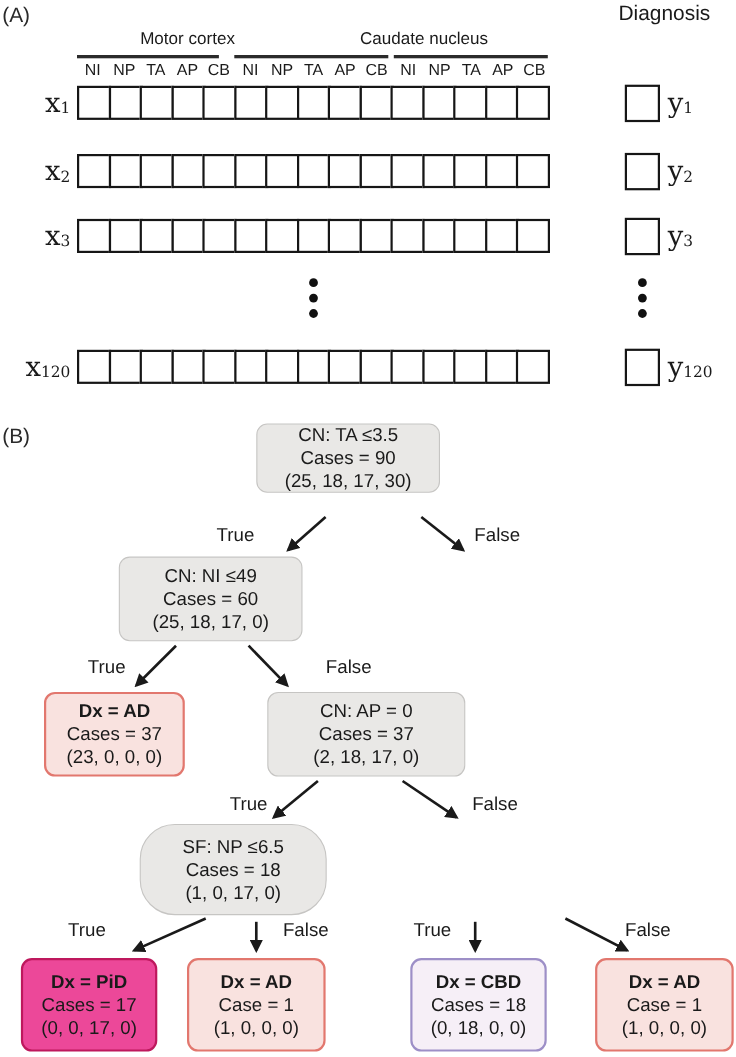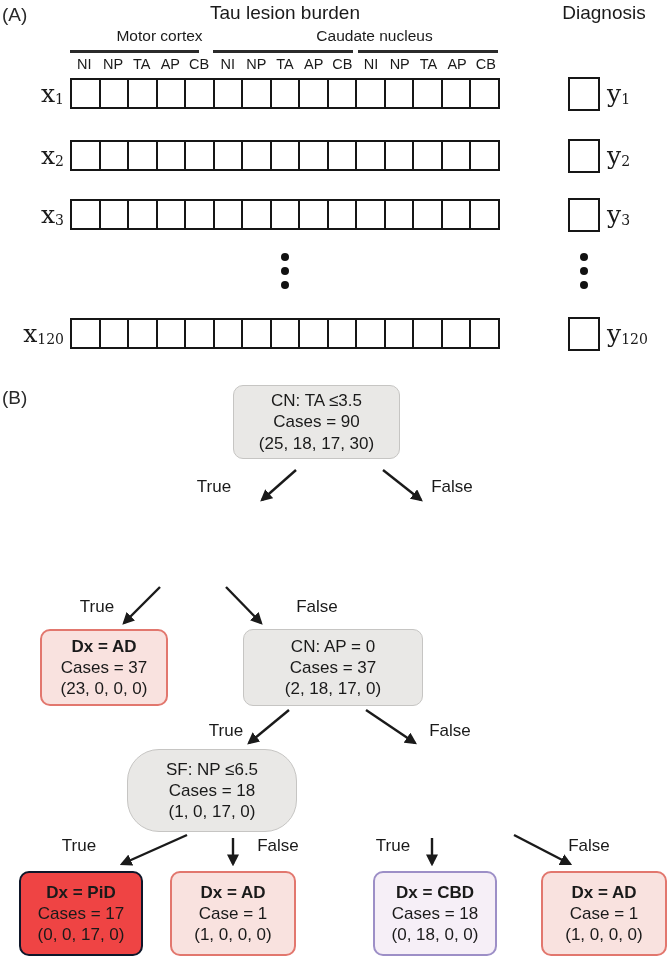--- a/index.html
+++ b/index.html
@@ -5,21 +5,21 @@
   html,body{margin:0;padding:0;background:#ffffff;}
   body{font-family:"Liberation Sans",sans-serif;color:#1a1a1a;}
   #stage{position:relative;width:669px;height:961px;background:#ffffff;overflow:hidden;}
 
   
   .panel-label{position:absolute;font-size:19px;color:#2a2a2a;}
   #pa-label{left:2px;top:4px;}
   #pb-label{left:2px;top:387px;}
   #title-tau{position:absolute;left:70px;top:2px;width:430px;text-align:center;font-size:19px;}
   #title-dx{position:absolute;left:540px;top:2px;width:128px;text-align:center;font-size:19px;}
-  #region-row{position:absolute;left:52px;top:27px;width:430px;display:flex;align-items:center;}
+  #region-row{position:absolute;left:63px;top:27px;width:430px;display:flex;align-items:center;}
   .region{flex:1;text-align:center;font-size:15.5px;white-space:nowrap;}
   .underline{position:absolute;top:50px;height:2.5px;background:#2b2b2b;}
   #ul-1{left:70px;width:129px;}
   #ul-2{left:213px;width:140px;}
   #ul-3{left:358px;width:140px;}
   #col-row{position:absolute;left:70px;top:56px;width:430px;display:flex;}
   .col-label{flex:1;text-align:center;font-size:14.5px;}
 
   .mrow{position:absolute;left:0;width:669px;height:34px;}
   #row-1{top:78px;} #row-2{top:140px;} #row-3{top:199px;} #row-4{top:318px;}
@@ -39,24 +39,24 @@
 
   
   #tree-svg{position:absolute;left:0;top:0;width:669px;height:961px;pointer-events:none;}
   #tree-svg line{stroke:#1a1a1a;stroke-width:2.4;}
   .node{position:absolute;box-sizing:border-box;border-radius:10px;display:flex;
     flex-direction:column;align-items:center;justify-content:center;
     font-size:17px;line-height:1.24;color:#1a1a1a;text-align:center;}
   .gray{background:#E9E8E6;border:1.5px solid #C6C5C3;}
   .psp{background:#F3DF97;border:2px solid #E0A33E;}
   .ad{background:#F9E2DF;border:2px solid #E2776E;}
-  .pid{background:#ef4444;border:2px solid #0f172a;justify-content:center;}
+  .pid{background:#ec4899;border:2px solid #be185d;justify-content:center;}
   .cbd{background:#F6EFF7;border:2px solid #9D8FC7;}
   .leaf .l1{font-weight:700;}
-  #nd-root{left:233px;top:385px;width:167px;height:74px;align-items:center;}
+  #nd-root{left:233px;top:385px;width:167px;height:63px;align-items:center;}
   #nd-n2l {left:108px;top:506px;width:167px;height:77px;}
   #nd-psp {left:363px;top:506px;width:131px;height:79px;}
   #nd-ad1 {left:40px; top:629px;width:128px;height:77px;}
   #nd-cnap{left:243px;top:629px;width:180px;height:77px;}
   #nd-sf  {left:127px;top:749px;width:170px;height:83px;border-radius:32px;}
   #nd-mc  {left:377px;top:749px;width:168px;height:83px;}
   #nd-pid {left:19px; top:871px;width:124px;height:85px;}
   #nd-ad2 {left:170px;top:871px;width:126px;height:85px;}
   #nd-cbd {left:373px;top:871px;width:124px;height:85px;}
   #nd-ad3 {left:541px;top:871px;width:126px;height:85px;}
@@ -66,21 +66,20 @@
   #el-3t{left:226px;top:721px;} #el-3f{left:450px;top:721px;}
   #el-4t{left:79px; top:836px;} #el-4f{left:278px;top:836px;}
   #el-5t{left:393px;top:836px;} #el-5f{left:589px;top:836px;}
 </style>
 </head>
 <body>
 
 <div id="stage">
 
   <div class="panel-label" id="pa-label">(A)</div>
-  <div id="title-tau">Tau lesion burden</div>
   <div id="title-dx">Diagnosis</div>
 
   <div id="region-row">
     <div class="region">Motor cortex</div>
     <div class="region">Caudate nucleus</div>
   </div>
   <div class="underline" id="ul-1"></div>
   <div class="underline" id="ul-2"></div>
   <div class="underline" id="ul-3"></div>
 
@@ -248,20 +247,25 @@
     <line x1="432" y1="838" x2="432" y2="864" marker-end="url(#ah)"></line>
     <line x1="514" y1="835" x2="570" y2="864" marker-end="url(#ah)"></line>
   </svg>
 
   <div class="node gray" id="nd-root">
     <div class="l l1">CN: TA ≤3.5</div>
     <div class="l">Cases = 90</div>
     <div class="l">(25, 18, 17, 30)</div>
   </div>
 
+  <div class="node gray" id="nd-n2l">
+    <div class="l l1">CN: NI ≤49</div>
+    <div class="l">Cases = 60</div>
+    <div class="l">(25, 18, 17, 0)</div>
+  </div>
 
 
   <div class="node ad leaf" id="nd-ad1">
     <div class="l l1">Dx = AD</div>
     <div class="l">Cases = 37</div>
     <div class="l">(23, 0, 0, 0)</div>
   </div>
 
   <div class="node gray" id="nd-cnap">
     <div class="l l1">CN: AP = 0</div>

